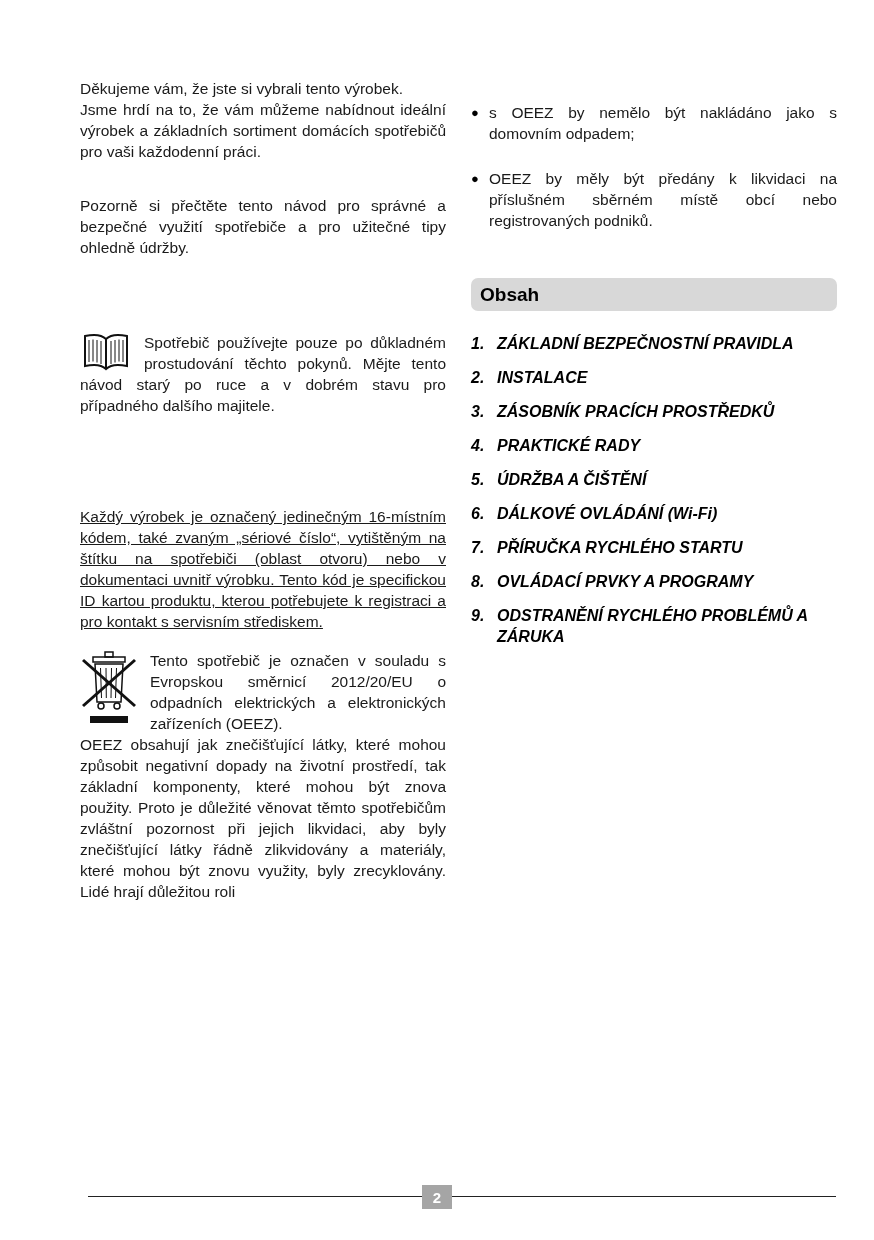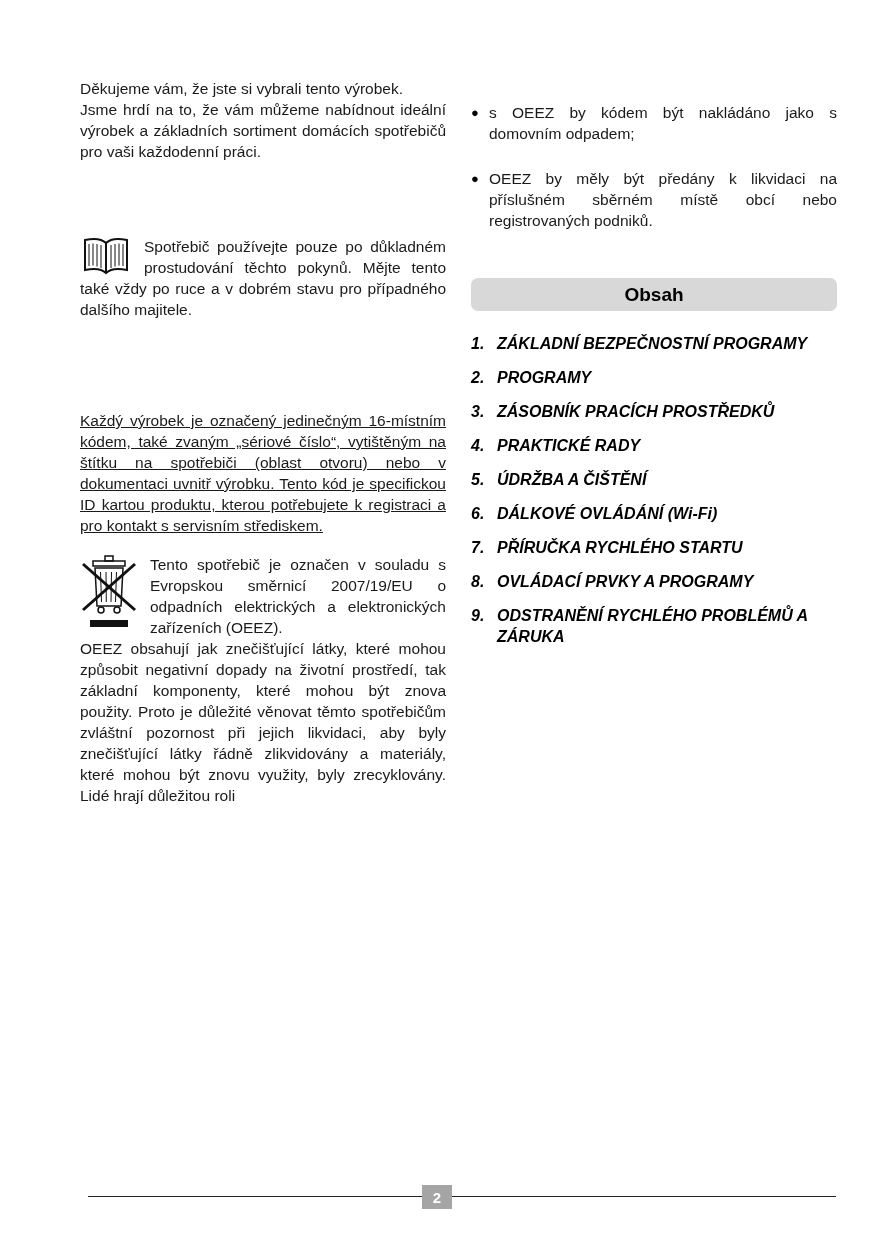--- a/index.html
+++ b/index.html
@@ -36,21 +36,20 @@
   .p-serial { margin-top: 90px; clear: both; text-decoration: underline; }
 
   .section-bar {
     margin-top: 84px;
     background: #d8d8d8;
     border-radius: 7px;
     height: 33px;
     display: flex;
     align-items: center;
     padding: 0 9px;
-    justify-content: center;
   }
   .section-bar span {
     font-size: 19px;
     font-weight: bold;
     color: #000;
   }
   .weee-block { margin-top: 18px; }
   .weee-icon { float: left; width: 58px; height: 78px; margin-right: 12px; }
   .weee-icon svg { display: block; }
 
@@ -106,79 +105,80 @@
 </style>
 </head>
 <body>
 
 <div class="page">
   <div class="columns">
 
     <div class="col">
       <p>Děkujeme vám, že jste si vybrali tento výrobek.</p>
       <p>Jsme hrdí na to, že vám můžeme nabídnout ideální výrobek a základních sortiment domácích spotřebičů pro vaši každodenní práci.</p>
+      <p class="p-read">Pozorně si přečtěte tento návod pro správné a bezpečné využití spotřebiče a pro užitečné tipy ohledně údržby.</p>
 
       <div class="book-block">
         <span class="book-icon">
           <svg width="52" height="42" viewBox="0 0 52 42" xmlns="http://www.w3.org/2000/svg">
             <path d="M26 7 C22 3,14 2,5 4 L5 34 C14 32,22 33,26 37 C30 33,38 32,47 34 L47 4 C38 2,30 3,26 7 Z" fill="none" stroke="#111" stroke-width="2"></path>
             <line x1="26" y1="7" x2="26" y2="37" stroke="#111" stroke-width="2"></line>
             <path d="M9 8 L9 30 M13 7.5 L13 29.5 M17 8 L17 30.5 M21 9 L21 32" stroke="#111" stroke-width="1" fill="none"></path>
             <path d="M31 9 L31 32 M35 8 L35 30.5 M39 7.5 L39 29.5 M43 8 L43 30" stroke="#111" stroke-width="1" fill="none"></path>
           </svg>
         </span>
-        <p class="book-text">Spotřebič používejte pouze po důkladném prostudování těchto pokynů. Mějte tento také vždy po ruce a v dobrém stavu pro případného dalšího majitele.</p>
+        <p class="book-text">Spotřebič používejte pouze po důkladném prostudování těchto pokynů. Mějte tento návod starý po ruce a v dobrém stavu pro případného dalšího majitele.</p>
       </div>
 
       <p class="p-serial">Každý výrobek je označený jedinečným 16-místním kódem, také zvaným „sériové číslo“, vytištěným na štítku na spotřebiči (oblast otvoru) nebo v dokumentaci uvnitř výrobku. Tento kód je specifickou ID kartou produktu, kterou potřebujete k registraci a pro kontakt s servisním střediskem.</p>
 
 
       <div class="weee-block">
         <span class="weee-icon">
           <svg width="58" height="78" viewBox="0 0 58 78" xmlns="http://www.w3.org/2000/svg">
             <rect x="25" y="2" width="8" height="5" fill="none" stroke="#111" stroke-width="1.5"></rect>
             <rect x="13" y="7" width="32" height="5" fill="none" stroke="#111" stroke-width="1.5"></rect>
             <path d="M15 14 L43 14 L41 52 L17 52 Z" fill="none" stroke="#111" stroke-width="1.5"></path>
             <path d="M20.5 18 L21.5 48 M26 18 L26.3 48 M31.5 18 L31 48 M36.5 18 L35.5 48" stroke="#111" stroke-width="1" fill="none"></path>
             <circle cx="21" cy="56" r="3" fill="none" stroke="#111" stroke-width="1.5"></circle>
             <circle cx="37" cy="56" r="3" fill="none" stroke="#111" stroke-width="1.5"></circle>
             <line x1="3" y1="10" x2="55" y2="56" stroke="#111" stroke-width="3"></line>
             <line x1="55" y1="10" x2="3" y2="56" stroke="#111" stroke-width="3"></line>
             <rect x="10" y="66" width="38" height="7" fill="#111"></rect>
           </svg>
         </span>
-        <p>Tento spotřebič je označen v souladu s Evropskou směrnicí 2007/19/EU o odpadních elektrických a elektronických zařízeních (OEEZ).</p>
+        <p>Tento spotřebič je označen v souladu s Evropskou směrnicí 2012/20/EU o odpadních elektrických a elektronických zařízeních (OEEZ).</p>
         <p>OEEZ obsahují jak znečišťující látky, které mohou způsobit negativní dopady na životní prostředí, tak základní komponenty, které mohou být znova použity. Proto je důležité věnovat těmto spotřebičům zvláštní pozornost při jejich likvidaci, aby byly znečišťující látky řádně zlikvidovány a materiály, které mohou být znovu využity, byly zrecyklovány. Lidé hrají důležitou roli</p>
       </div>
     </div>
 
     <div class="col">
 
       <div class="bullet-item">
         <span class="bullet">●</span>
-        <p>s OEEZ by kódem být nakládáno jako s domovním odpadem;</p>
+        <p>s OEEZ by nemělo být nakládáno jako s domovním odpadem;</p>
       </div>
       <div class="bullet-item">
         <span class="bullet">●</span>
         <p>OEEZ by měly být předány k likvidaci na příslušném sběrném místě obcí nebo registrovaných podniků.</p>
       </div>
 
 
       <div class="section-bar toc-bar">
         <span>Obsah</span>
       </div>
 
       <div class="toc-list">
         <div class="toc-item">
           <span class="num">1.</span>
-          <span class="label">ZÁKLADNÍ BEZPEČNOSTNÍ PROGRAMY</span>
+          <span class="label">ZÁKLADNÍ BEZPEČNOSTNÍ PRAVIDLA</span>
         </div>
         <div class="toc-item">
           <span class="num">2.</span>
-          <span class="label">PROGRAMY</span>
+          <span class="label">INSTALACE</span>
         </div>
         <div class="toc-item">
           <span class="num">3.</span>
           <span class="label">ZÁSOBNÍK PRACÍCH PROSTŘEDKŮ</span>
         </div>
         <div class="toc-item">
           <span class="num">4.</span>
           <span class="label">PRAKTICKÉ RADY</span>
         </div>
         <div class="toc-item">

